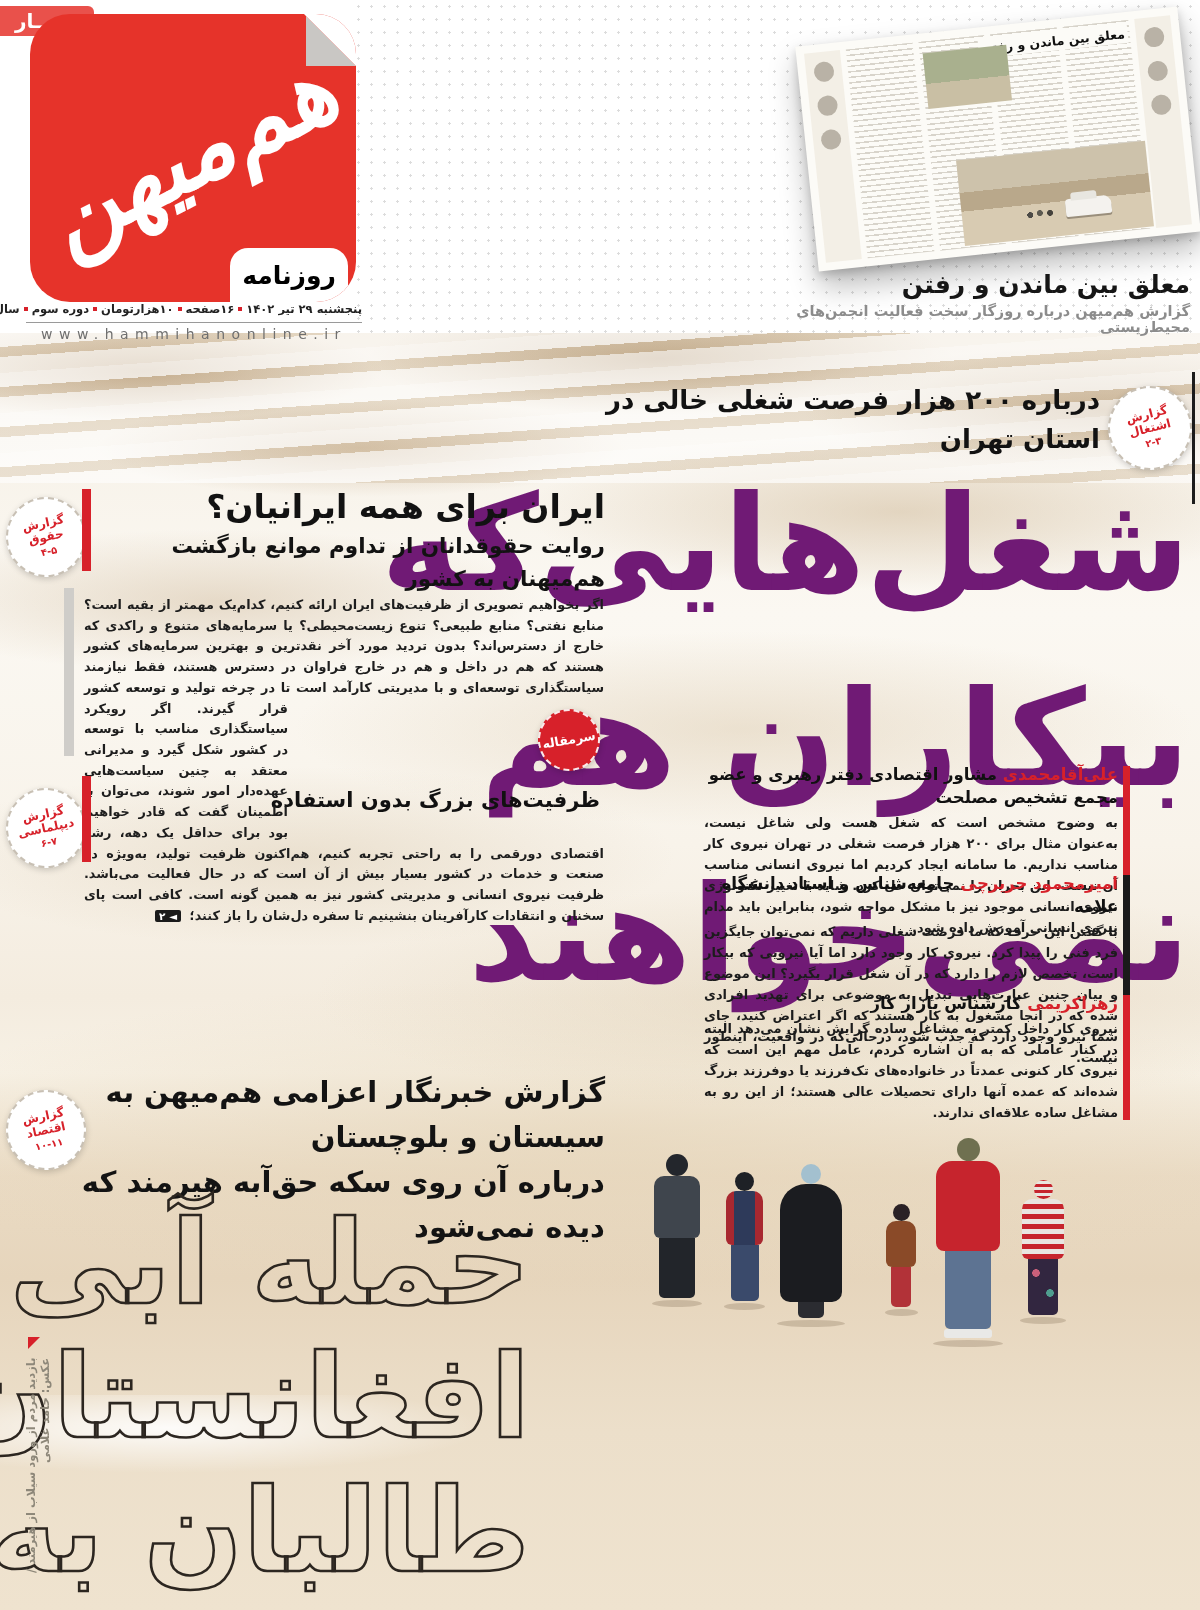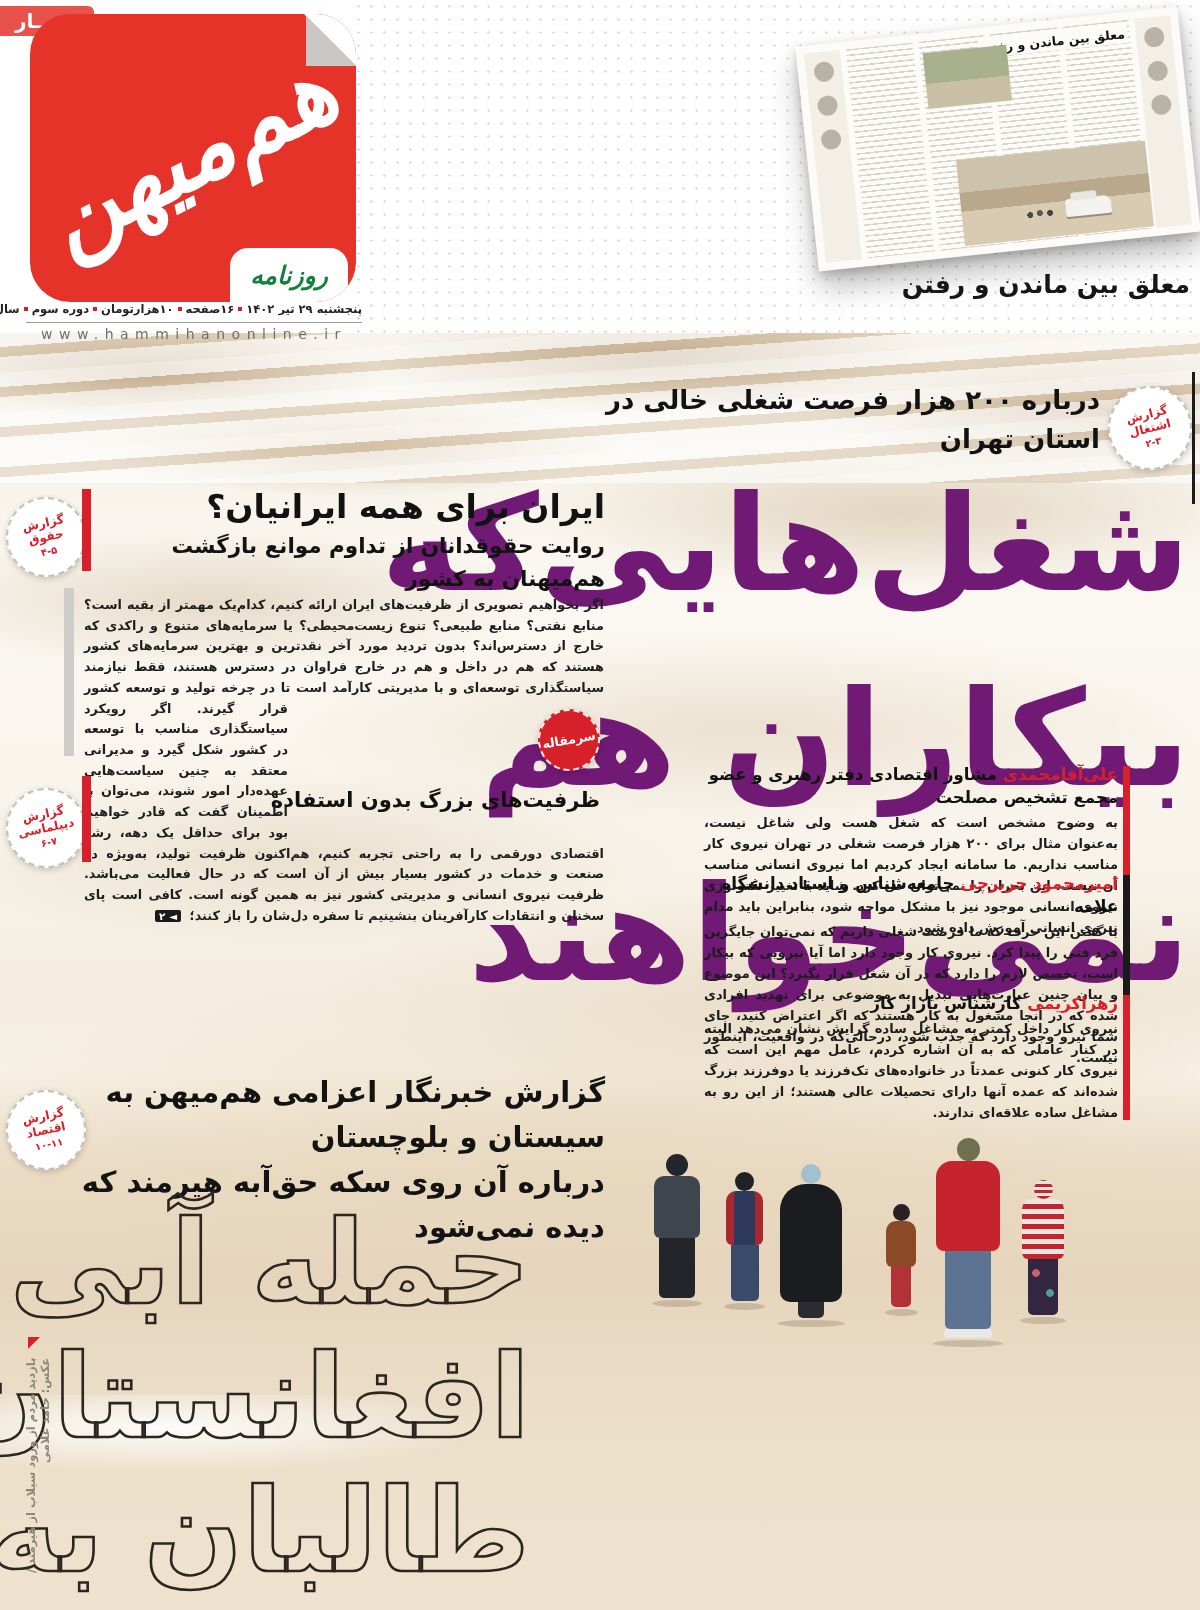--- a/index.html
+++ b/index.html
@@ -34,21 +34,21 @@
     border-radius:40px;overflow:hidden;}
   .logo-word{position:absolute;left:-20px;top:10px;width:360px;height:260px;display:flex;
     align-items:center;justify-content:center;transform:rotate(-27deg);
     color:#fff;font-size:96px;font-weight:bold;font-style:italic;white-space:nowrap;}
   .logo-fold{position:absolute;right:0;top:0;width:0;height:0;
     border-top:52px solid #fff;border-left:52px solid transparent;}
   .logo-fold-shadow{position:absolute;right:0;top:0;width:0;height:0;
     border-bottom:50px solid #c9c7c4;border-right:50px solid transparent;transform:translate(0,2px);}
   .logo-notch{position:absolute;right:8px;bottom:0;width:118px;height:54px;background:#fff;
     border-radius:18px 18px 0 0;display:flex;align-items:center;justify-content:center;}
-  .logo-tagline{color:#15803d;font-size:25px;font-weight:bold;font-style:italic;}
+  .logo-tagline{color:#000000;font-size:25px;font-weight:bold;}
   .date-line{position:absolute;left:26px;top:302px;width:336px;text-align:center;font-size:11.5px;
     font-weight:bold;color:#222;white-space:nowrap;}
   .date-line .seg + .seg::before{content:"";display:inline-block;width:4px;height:4px;background:#d7212a;
     margin:0 4px 2px 4px;vertical-align:middle;}
   .site-url{position:absolute;left:26px;top:322px;width:336px;border-top:1.5px solid #9a9a9a;
     padding-top:3px;text-align:center;color:#6f6f6f;font-size:14px;letter-spacing:6.5px;direction:ltr;}
 
   
   .dots{position:absolute;left:352px;top:0;width:848px;height:333px;
     background-image:radial-gradient(circle,#dcdcdc 1.2px,transparent 1.4px);background-size:13px 13px;}
@@ -223,20 +223,21 @@
         </div>
     </div>
     <div class="pv-headline">معلق بین ماندن و رفتن</div>
     <div class="pv-photo2"></div>
     <div class="pv-photo">
       <span class="pv-car"></span>
       <span class="pv-ppl"></span>
     </div>
   </div>
   <div class="pv-caption-title">معلق بین ماندن و رفتن</div>
+  <div class="pv-caption-sub">گزارش هم‌میهن درباره روزگار سخت فعالیت انجمن‌های محیط‌زیستی</div>
 
   <div class="lead-rule"></div>
   <div class="stamp stamp-white lead-badge">
     <span class="l1">گزارش</span>
     <span class="l2">اشتغال</span>
     <span class="pg">۲-۳</span>
   </div>
   <div class="kicker">
     <div>درباره ۲۰۰ هزار فرصت شغلی خالی در استان تهران</div>
   </div>

